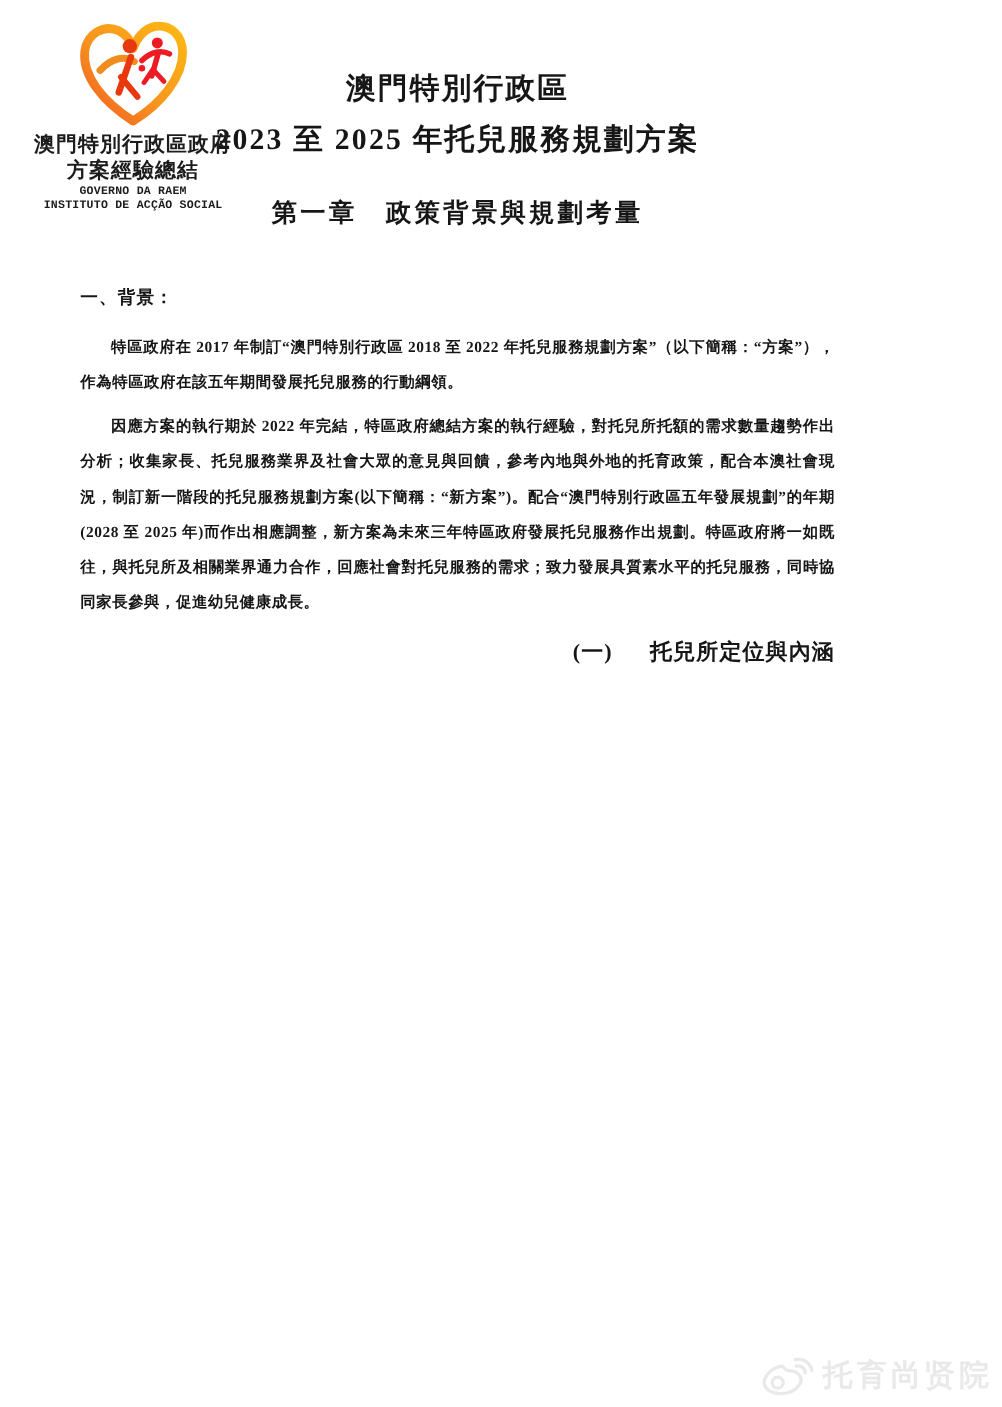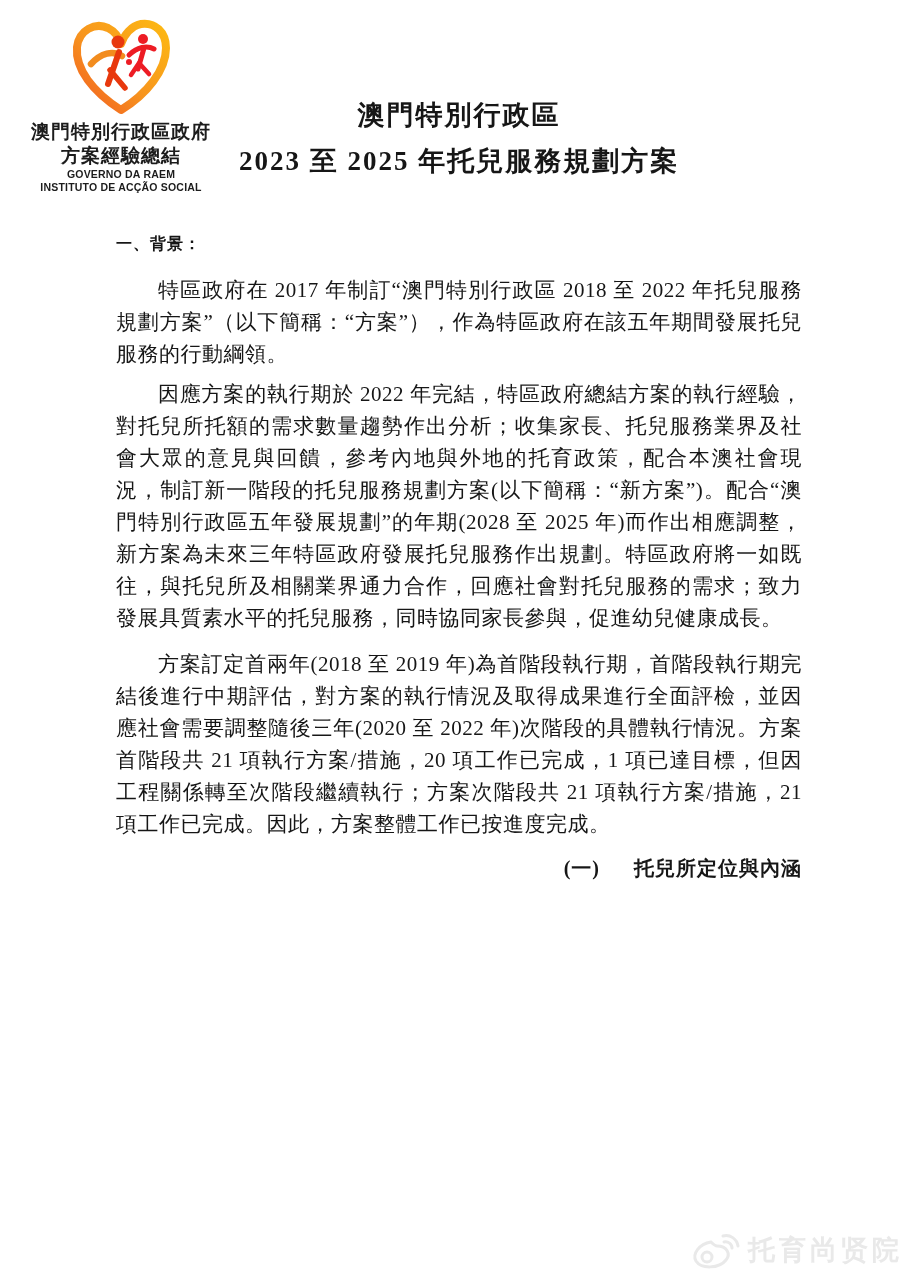--- a/index.html
+++ b/index.html
@@ -25,34 +25,34 @@
   .logo-zh {
     font-family: "Liberation Sans", "DejaVu Sans", sans-serif;
     font-weight: bold;
     font-size: 19px;
     line-height: 24px;
     letter-spacing: 1px;
     color: #1c1c1c;
     white-space: nowrap;
   }
   .logo-pt {
-    font-family: Liberation Sans, sans-serif;
+    font-family: Liberation Mono, monospace;
     font-weight: bold;
     font-size: 10.5px;
     line-height: 13px;
     letter-spacing: 0.2px;
     color: #1c1c1c;
     white-space: nowrap;
   }
 
   
   .content {
     width: 686px;
-    margin-left: 116px;
-    padding-top: 92px;
+    margin-left: 73px;
+    padding-top: 57px;
   }
   .doc-title {
     margin: 0;
     font-size: 27px;
     line-height: 46px;
     font-weight: bold;
     text-align: center;
     letter-spacing: 2px;
   }
   .chapter {
@@ -75,25 +75,26 @@
     margin: 12px 0 0 0;
     font-size: 20px;
     line-height: 32px;
     font-weight: bold;
     letter-spacing: 1px;
     text-align: right;
   }
   .sub-num { display: inline-block; margin-right: 34px; }
   .para {
     margin: 14px 0 0 0;
-    font-size: 21px;
+    font-size: 14px;
     line-height: 32px;
     text-indent: 2em;
     text-align: justify;
     letter-spacing: 0.5px;
+    font-weight: bold;
   }
   .para + .para { margin-top: 8px; }
 
   
   .watermark {
     position: absolute;
     right: 8px;
     bottom: 8px;
     display: flex;
     align-items: center;
@@ -138,29 +139,29 @@
     <div class="logo-pt">INSTITUTO DE ACÇÃO SOCIAL</div>
   </div>
 
   <main class="content">
 
     <h1 class="doc-title">
       <div>澳門特別行政區</div>
       <div>2023 至 2025 年托兒服務規劃方案</div>
     </h1>
 
+    <h2 class="chapter">第一章　政策背景與規劃考量</h2>
 
     <section>
       <h3 class="sec-heading">一、背景：</h3>
       <p class="para">特區政府在 2017 年制訂“澳門特別行政區 2018 至 2022 年托兒服務規劃方案”（以下簡稱：“方案”），作為特區政府在該五年期間發展托兒服務的行動綱領。</p>
       <p class="para">因應方案的執行期於 2022 年完結，特區政府總結方案的執行經驗，對托兒所托額的需求數量趨勢作出分析；收集家長、托兒服務業界及社會大眾的意見與回饋，參考內地與外地的托育政策，配合本澳社會現況，制訂新一階段的托兒服務規劃方案(以下簡稱：“新方案”)。配合“澳門特別行政區五年發展規劃”的年期(2028 至 2025 年)而作出相應調整，新方案為未來三年特區政府發展托兒服務作出規劃。特區政府將一如既往，與托兒所及相關業界通力合作，回應社會對托兒服務的需求；致力發展具質素水平的托兒服務，同時協同家長參與，促進幼兒健康成長。</p>
     </section>
 
     <section>
-      <p class="para">方案訂定首兩年(2018 至 2019 年)為首階段執行期，首階段執行期完結後進行中期評估，對方案的執行情況及取得成果進行全面評檢，並因應社會需要調整隨後三年(2020 至 2022 年)次階段的具體執行情況。方案首階段共 21 項執行方案/措施，20 項工作已完成，1 項已達目標，但因工程關係轉至次階段繼續執行；方案次階段共 21 項執行方案/措施，21 項工作已完成。因此，方案整體工作已按進度完成。</p>
 
       <h4 class="sub-heading">
         <span class="sub-num">(一)</span><span>托兒所定位與內涵</span>
       </h4>
     </section>
 
   </main>
 
   <div class="watermark">
     <svg width="54" height="42" viewBox="0 0 54 42" aria-hidden="true">

